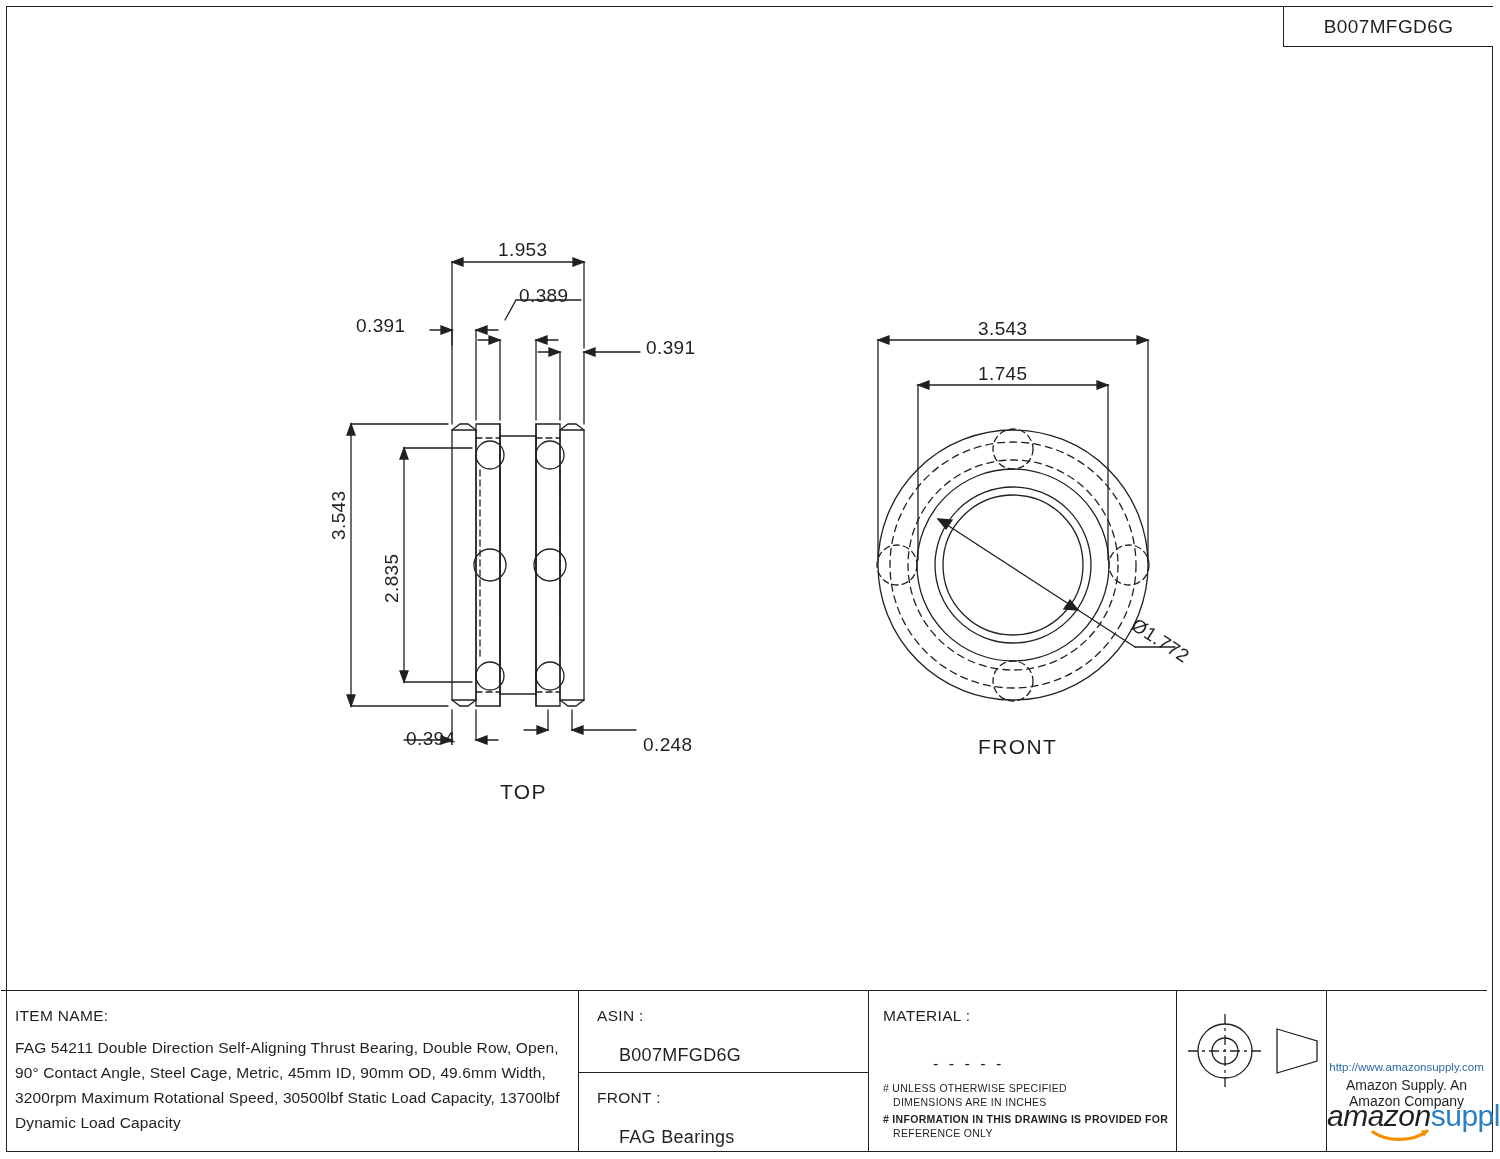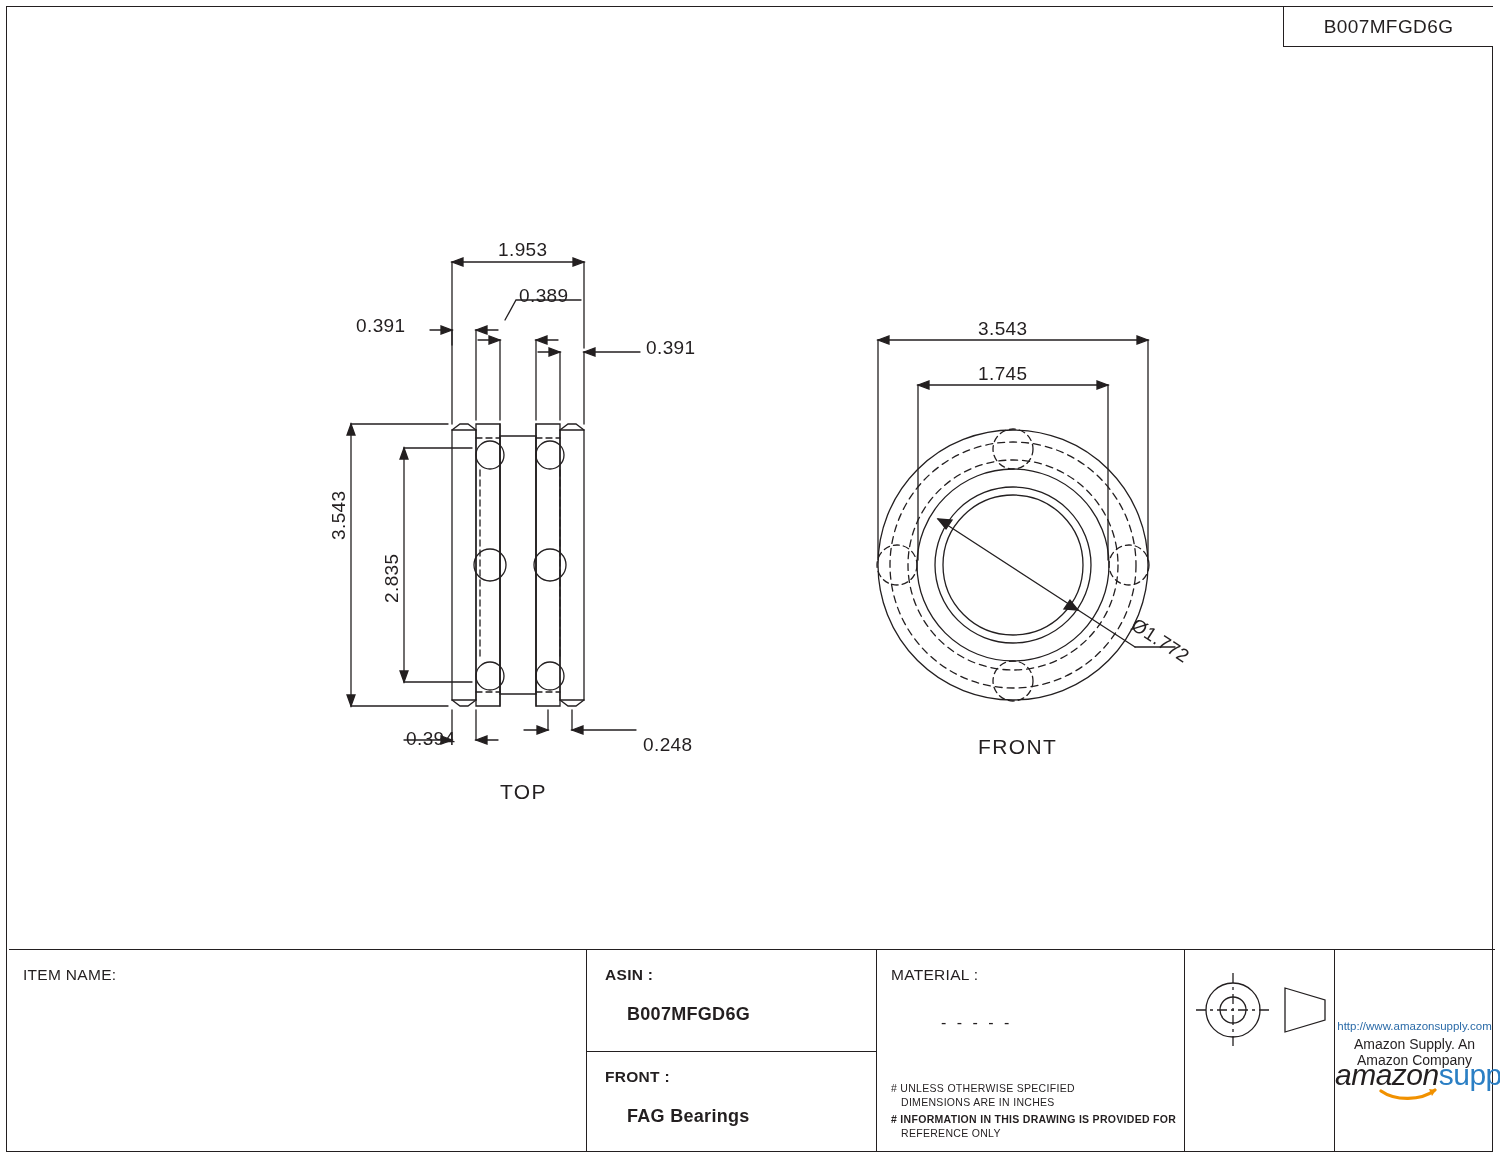--- a/index.html
+++ b/index.html
@@ -43,24 +43,24 @@
     display: flex;
     align-items: center;
     justify-content: center;
     font-size: 19px;
     letter-spacing: 0.4px;
     background: #fff;
   }
   
   .titleblock {
     position: absolute;
-    left: 9px;
+    left: 1px;
     bottom: 7px;
     width: 1486px;
-    height: 203px;
+    height: 162px;
     border-top: 1.6px solid #231f20;
     box-sizing: border-box;
     display: flex;
   }
   .tb-col {
     box-sizing: border-box;
     position: relative;
     height: 100%;
   }
   .tb-sep {
@@ -80,21 +80,20 @@
   .item-desc {
     font-size: 15.5px;
     line-height: 25px;
     letter-spacing: 0.1px;
   }
   .asin-top, .brand-bot {
     position: relative;
     height: 50%;
     box-sizing: border-box;
     padding: 16px 0 0 18px;
-    font-weight: bold;
   }
   .brand-bot { border-top: 1.6px solid #231f20; }
   .asin-val, .brand-val {
     font-size: 18px;
     padding-left: 22px;
     padding-top: 10px;
     letter-spacing: 0.3px;
   }
   .mat-inner {
     position: relative;
@@ -363,20 +362,21 @@
     <div class="lbl" style="left:978px; top:318px;">3.543</div>
     <div class="lbl" style="left:978px; top:363px;">1.745</div>
     <div class="lbl" style="left:1139px; top:614px; transform:rotate(33deg); transform-origin:left top;">Ø1.772</div>
     <div class="viewname" style="left:978px; top:735px;">FRONT</div>
   </div>
 
   <div class="titleblock">
 
     <div class="tb-col tb-sep col-item">
       <div class="tb-label">ITEM NAME:</div>
+      <div class="item-desc">FAG 54211 Double Direction Self-Aligning Thrust Bearing, Double Row, Open, 90° Contact Angle, Steel Cage, Metric, 45mm ID, 90mm OD, 49.6mm Width, 3200rpm Maximum Rotational Speed, 30500lbf Static Load Capacity, 13700lbf Dynamic Load Capacity</div>
     </div>
 
     <div class="tb-col tb-sep col-asin">
       <div class="asin-top">
         <div class="tb-label">ASIN :</div>
         <div class="asin-val">B007MFGD6G</div>
       </div>
       <div class="brand-bot">
         <div class="tb-label">FRONT :</div>
         <div class="brand-val">FAG Bearings</div>

